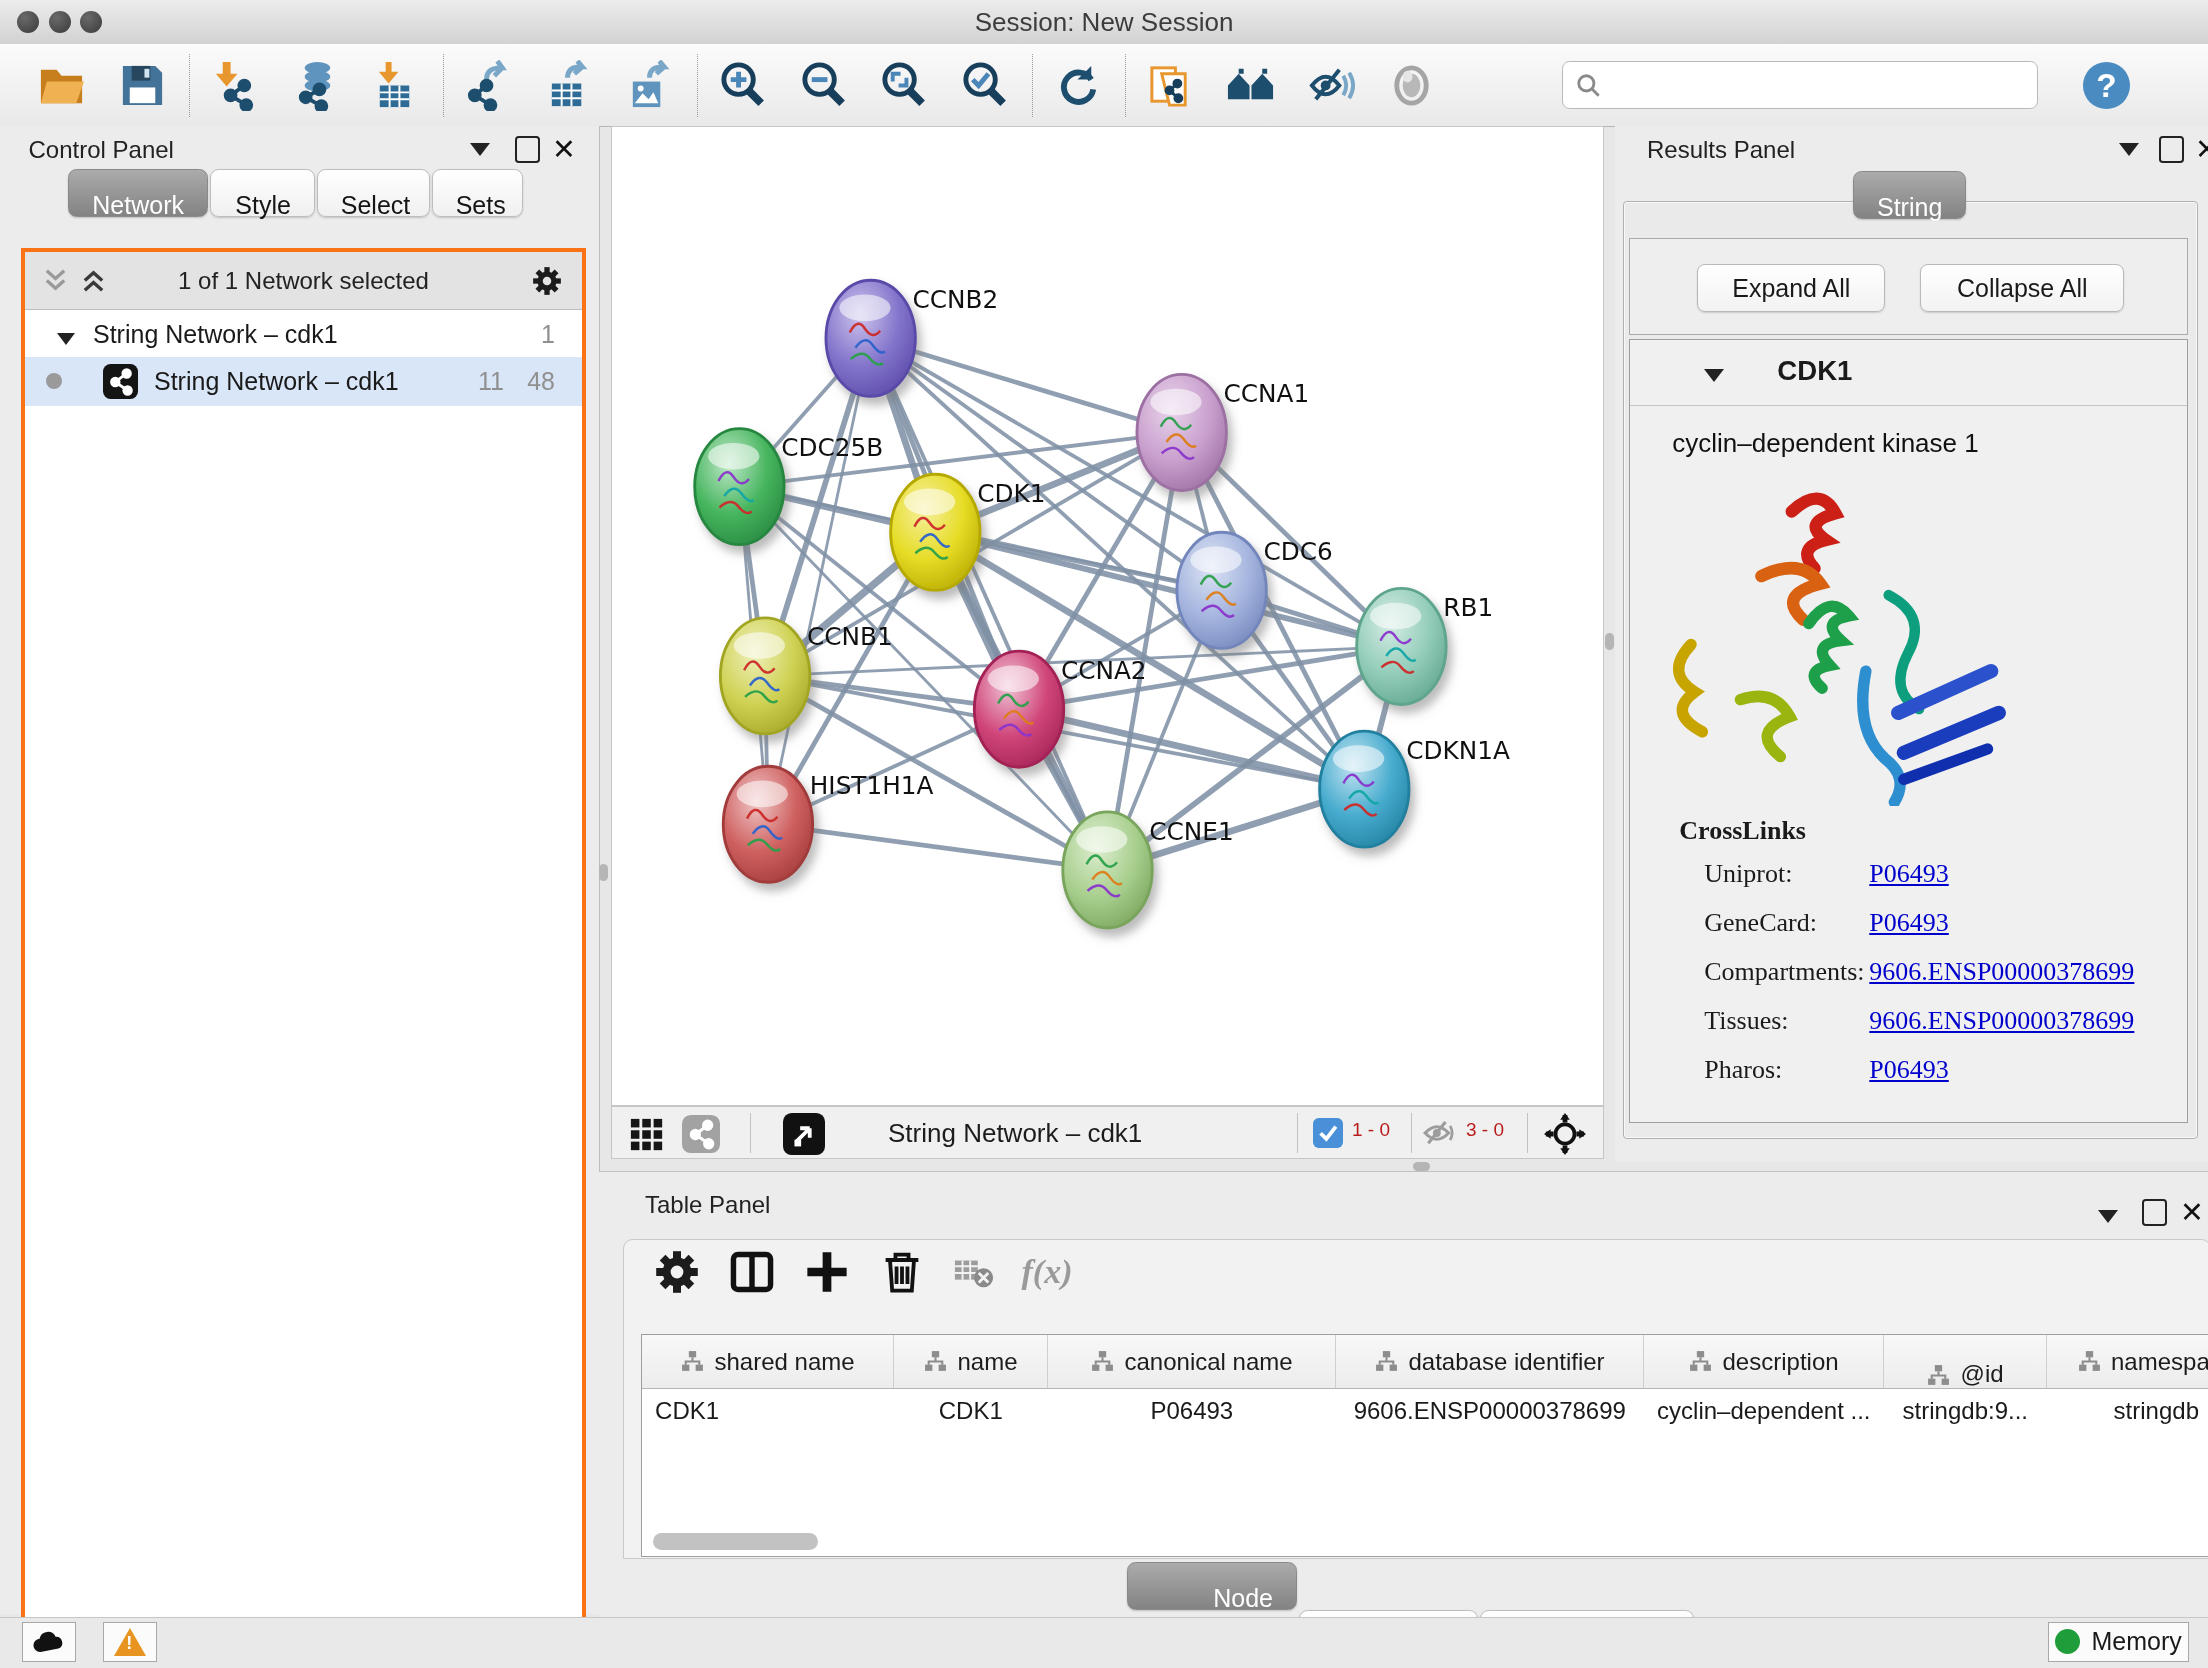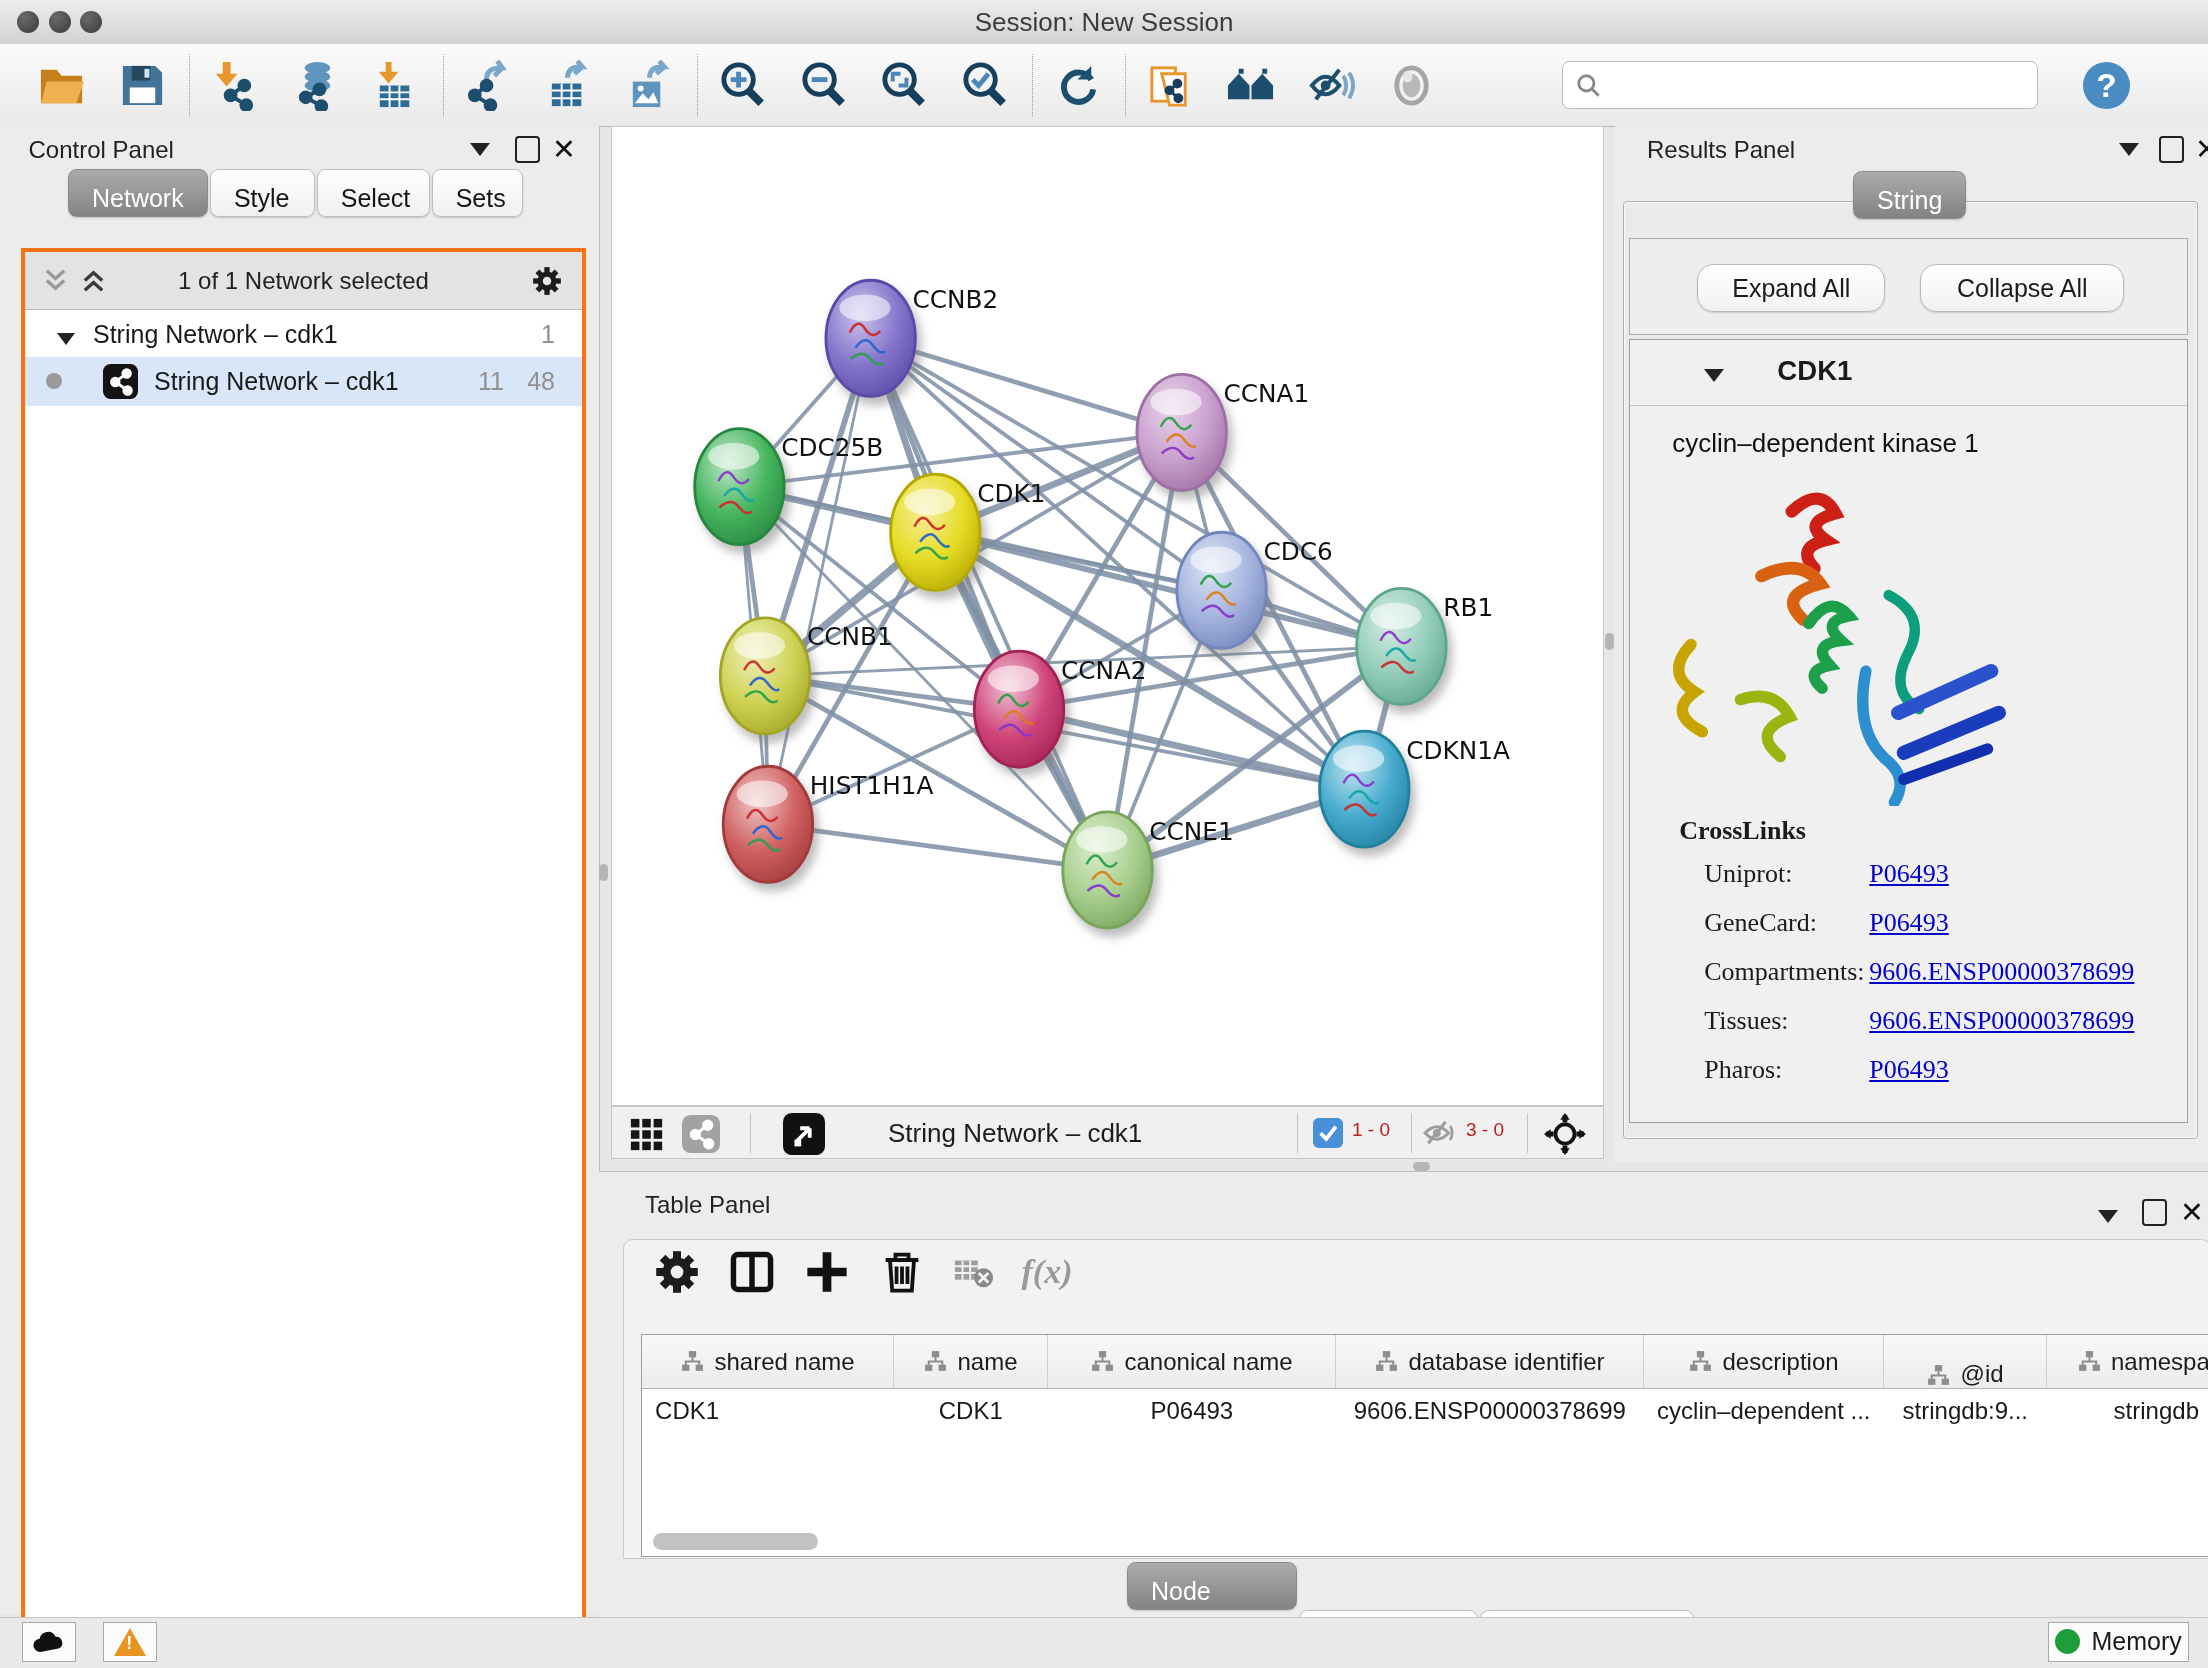--- a/index.html
+++ b/index.html
@@ -22,23 +22,23 @@
              background:#fff;display:flex;align-items:center;padding-left:11.4px;box-sizing:border-box;}
   #searchbox input{border:none;outline:none;font-size:25px;width:409px;background:transparent;}
   
   .phead{font-size:24px;color:#222;}
   .picon{position:absolute;top:9.5px;}
   .tri{width:0;height:0;border-left:10.5px solid transparent;border-right:10.5px solid transparent;
        border-top:13.3px solid #222;margin-top:7.6px;}
   .sq{width:21px;height:23px;border:2.9px solid #222;border-radius:3.8px;}
   .xx{font-size:28.5px;font-weight:bold;color:#111;line-height:27px;}
   
-  .tab{height:48px;line-height:48px;padding:4px 23px;background:linear-gradient(#ffffff,#f0f0f0);
+  .tab{height:48px;line-height:48px;padding:11px 23px;background:linear-gradient(#ffffff,#f0f0f0);
        border:1px solid #bdbdbd;border-radius:8.6px;margin-right:1.9px;font-size:25px;color:#151515;
-       box-shadow:0 1px 1.9px rgba(0,0,0,.18);display:inline-block;box-sizing:border-box;text-align:left;}
+       box-shadow:0 1px 1.9px rgba(0,0,0,.18);display:inline-block;box-sizing:border-box;text-align:right;}
   .tab.active{background:linear-gradient(#ababab,#838383);color:#fff;border-color:#8a8a8a;}
   
   #control-panel{left:0;top:126px;width:599px;height:1488px;background:#ececec;border-right:1px solid #bdbdbd;}
   #cp-tabs{left:68px;top:43px;}
   #cp-box{left:21px;top:82px;width:557px;height:1381px;background:#fff;border:4px solid #f97316;margin-top:40px;}
   #cp-status{height:57px;background:#e3e3e3;border-bottom:1px solid #bdbdbd;position:relative;}
   #cp-status .lbl{width:100%;text-align:center;line-height:57px;font-size:24px;color:#222;}
   .chev{position:absolute;top:15px;}
   .trow{position:relative;height:47px;font-size:25px;}
   .trow .rlabel{position:absolute;top:9.5px;}
@@ -55,21 +55,21 @@
   #net-status .ntitle{position:absolute;left:276px;top:11.4px;font-size:26px;color:#1c1c1c;}
   #net-status .cnt{position:absolute;top:12.4px;font-size:19px;color:#b91c1c;}
   .handle{position:absolute;background:#b5b5b5;border-radius:7.6px;}
   
   #results-panel{left:1615px;top:126px;width:593px;height:1036px;background:#ececec;}
   #rp-outer{left:7.6px;top:75px;width:573px;height:936px;background:#eaeaea;border:1px solid #b0b0b0;
             border-radius:3.8px;box-shadow:inset 0 0 0 1px #f8f8f8;}
   #rp-tab{left:238px;top:45px;z-index:3;}
   #rp-expandbox{left:5.7px;top:36px;width:557px;height:95px;border:1px solid #aaa;background:#eee;}
   .rbtn{position:absolute;top:25px;height:48px;background:linear-gradient(#ffffff,#f2f2f2);
-        border:1px solid #b9b9b9;border-radius:16px;font-size:25px;text-align:center;line-height:46px;
+        border:1px solid #b9b9b9;border-radius:8px;font-size:25px;text-align:center;line-height:46px;
         box-shadow:0 1px 1.9px rgba(0,0,0,.15);box-sizing:border-box;}
   #cdk1-box{left:5.7px;top:137px;width:557px;height:782px;border:1px solid #9e9e9e;background:#f0f0f0;}
   #cdk1-head{height:65px;border-bottom:1px solid #c5c5c5;position:relative;}
   #cdk1-head .tri{position:absolute;left:74px;top:21px;}
   #cdk1-name{position:absolute;left:147px;top:15px;font-size:27.6px;font-weight:bold;}
   #cdk1-desc{position:absolute;left:42px;top:88px;font-size:26px;color:#111;}
   #protein{position:absolute;left:19px;top:124px;}
   #crosslinks{position:absolute;left:49px;top:476px;width:476px;
               font-family:"Liberation Serif","DejaVu Serif",serif;font-size:26px;}
   #crosslinks .clt{font-weight:bold;margin-bottom:13.3px;}

